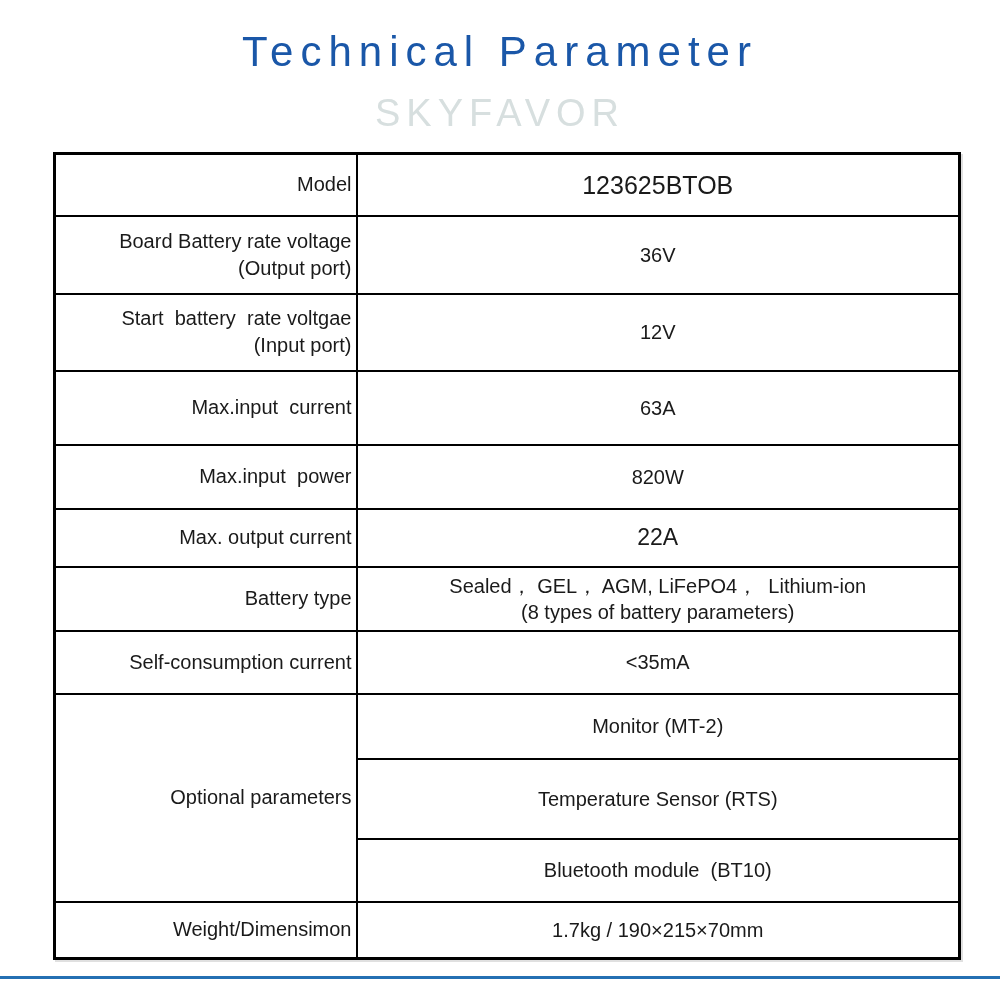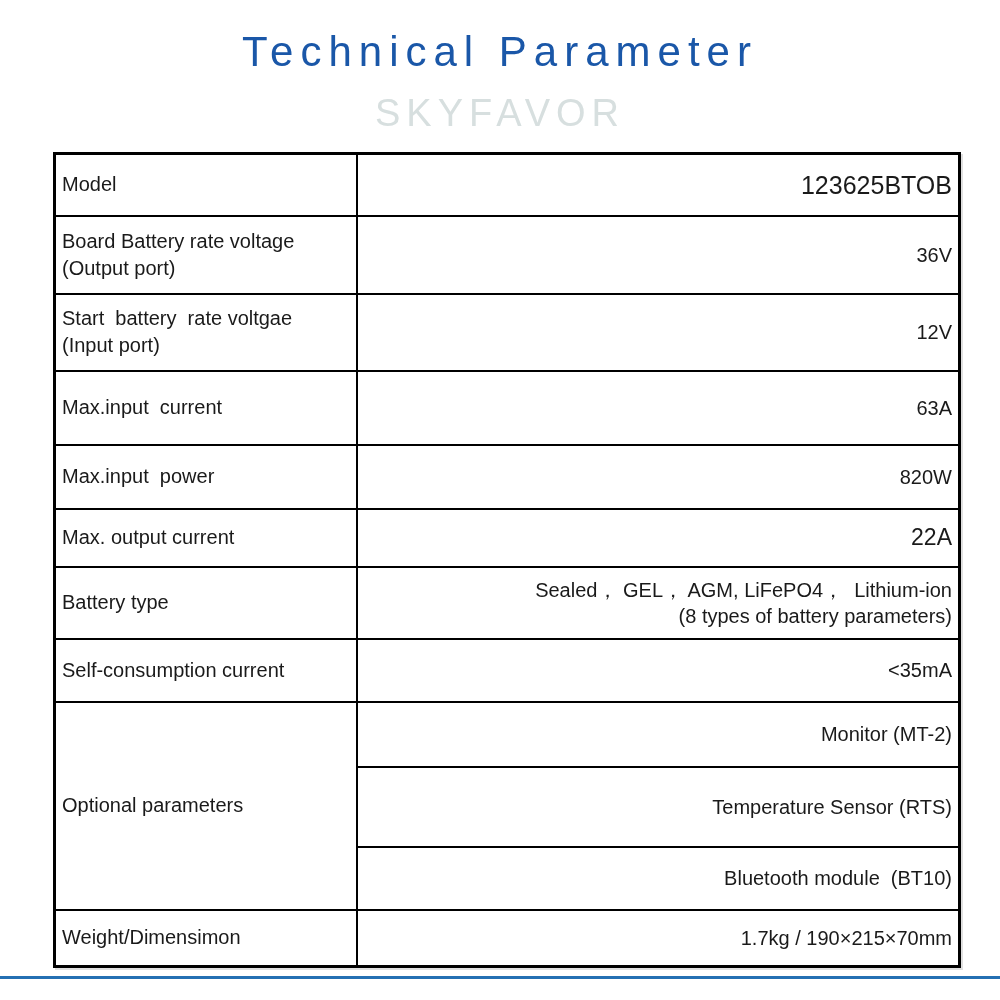--- a/index.html
+++ b/index.html
@@ -55,42 +55,42 @@
     border-width: 3px;
   }
   td {
     font-size: 20px;
     color: #1a1a1a;
     vertical-align: middle;
     white-space: pre-wrap;
     overflow: hidden;
   }
   td.label {
-    text-align: left;
+    text-align: right;
     padding: 2px 4px 2px 6px;
     line-height: 1.35;
   }
   td.value {
-    text-align: right;
+    text-align: center;
     padding: 2px 6px;
     line-height: 1.3;
   }
   td.value-lg {
     font-size: 25px;
   }
   td.value-xl {
     font-size: 23px;
   }
   tr.r0  { height: 62px; }
   tr.r1  { height: 78px; padding-left: 32px; }
   tr.r2  { height: 77px; }
   tr.r3  { height: 74px; }
   tr.r4  { height: 64px; }
   tr.r5  { height: 58px; }
-  tr.r6  { height: 72px; margin-left: 36px; }
+  tr.r6  { height: 64px; margin-left: 36px; }
   tr.r7  { height: 63px; margin-top: 28px; }
   tr.r8a { height: 65px; }
   tr.r8b { height: 80px; }
   tr.r8c { height: 63px; }
   tr.r9  { height: 57px; }
   .bottom-rule {
     position: absolute;
     left: 0;
     top: 976px;
     width: 1000px;

